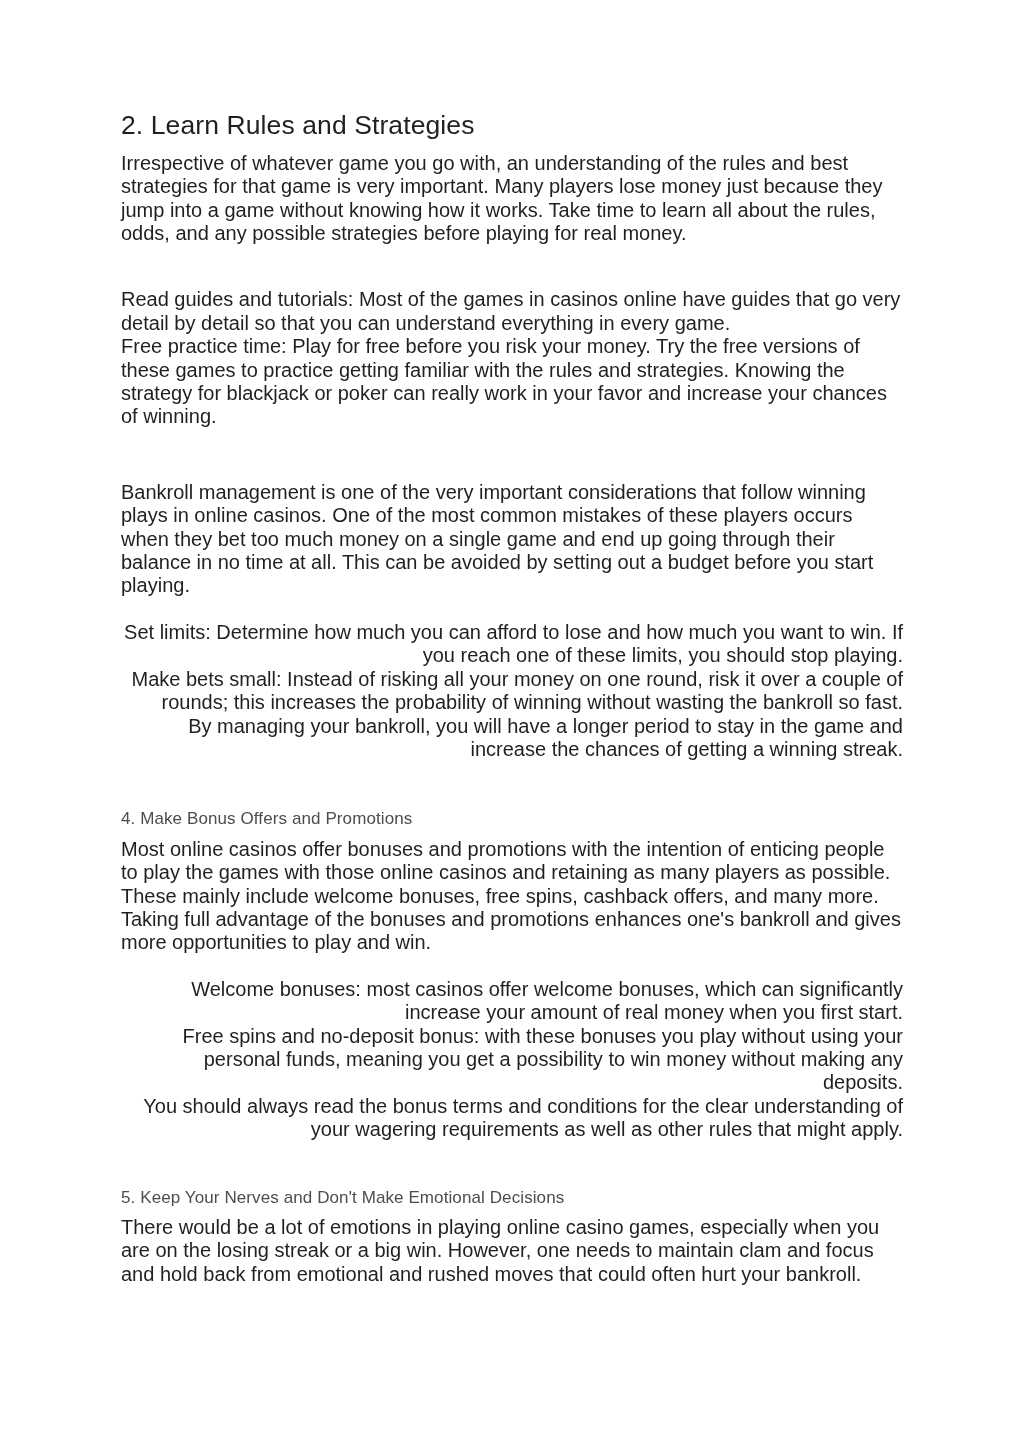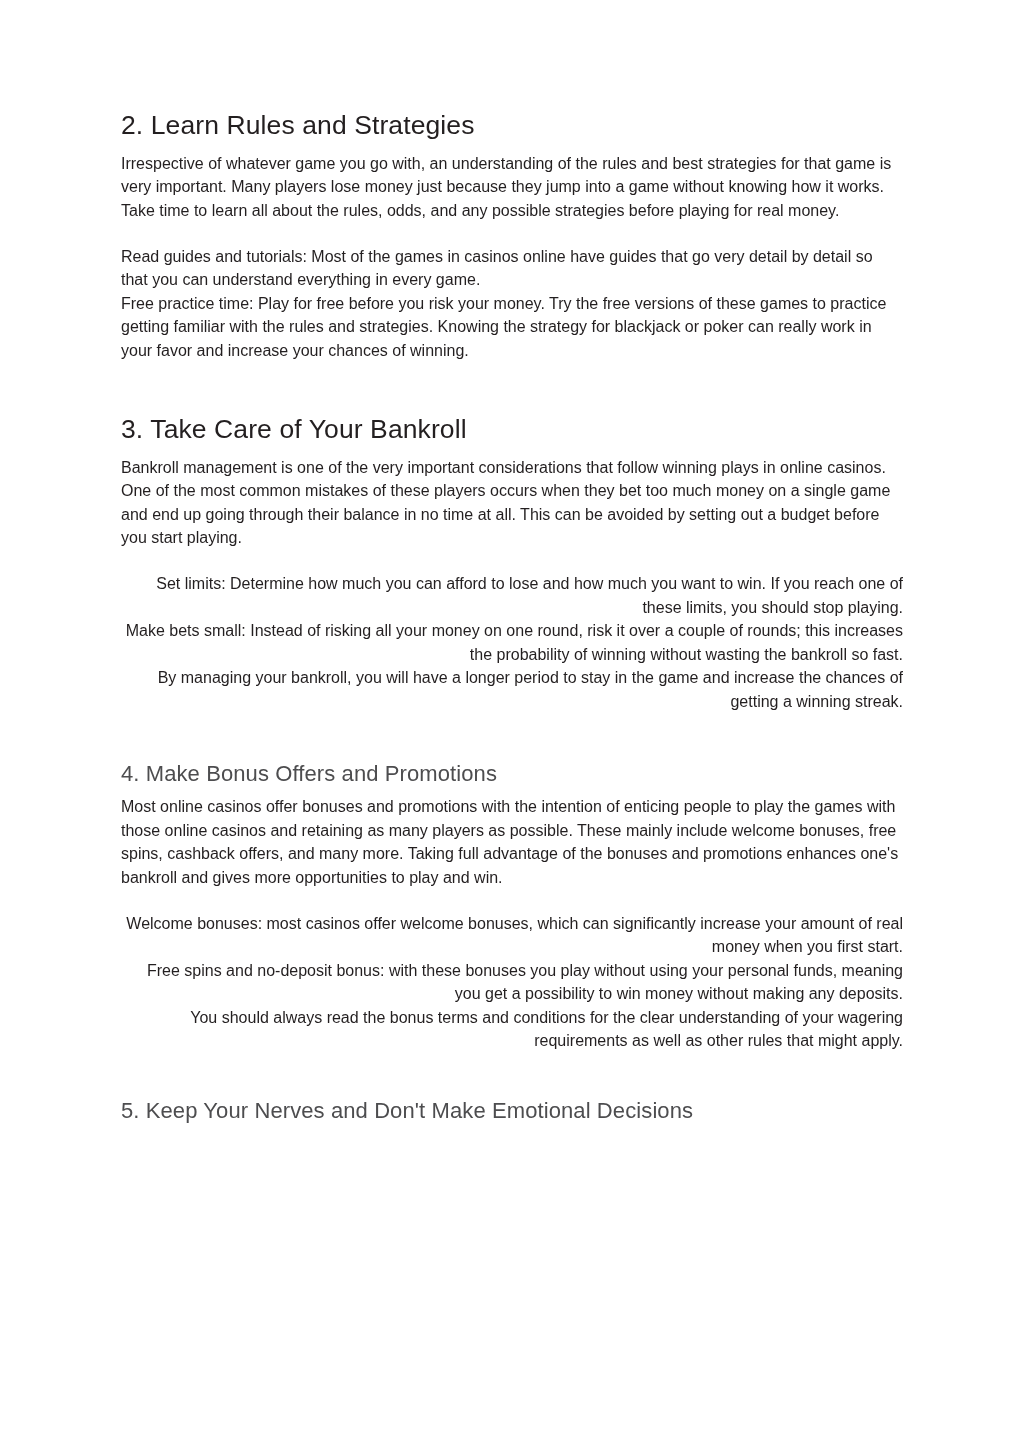--- a/index.html
+++ b/index.html
@@ -27,29 +27,29 @@
   }
   h1.section-title {
     font-size: 26.5px;
     font-weight: normal;
     color: #231f20;
     margin: 0 0 10px 0;
     line-height: 1.2;
     letter-spacing: 0.1px;
   }
   h2.sub-title {
-    font-size: 22px;
+    font-size: 17px;
     font-weight: normal;
     color: #4d4d4f;
     margin: 0 0 8px 0;
     line-height: 1.2;
     letter-spacing: 0.1px;
   }
   p.para {
-    font-size: 16px;
+    font-size: 20px;
     line-height: 23.4px;
     margin: 0;
     color: #231f20;
   }
   .block {
     margin-bottom: 0;
   }
   .gap-para {
     height: 23px;
   }
@@ -66,28 +66,27 @@
 </head>
 <body>
 
 <div class="page">
   <div class="content">
 
     <section class="block">
       <h1 class="section-title">2. Learn Rules and Strategies</h1>
       <p class="para">Irrespective of whatever game you go with, an understanding of the rules and best strategies for that game is very important. Many players lose money just because they jump into a game without knowing how it works. Take time to learn all about the rules, odds, and any possible strategies before playing for real money.</p>
       <div class="gap-para"></div>
-      <p class="para" style="white-space: pre-line;">Read guides and tutorials: Most of the games in casinos online have guides that go very detail by detail so that you can understand everything in every game.
+      <p class="para" style="white-space: pre-line; margin-top: 20px;">Read guides and tutorials: Most of the games in casinos online have guides that go very detail by detail so that you can understand everything in every game.
 Free practice time: Play for free before you risk your money. Try the free versions of these games to practice getting familiar with the rules and strategies. Knowing the strategy for blackjack or poker can really work in your favor and increase your chances of winning.</p>
     </section>
 
     <div class="gap-section-large"></div>
 
     <section class="block">
-      <h1 class="section-title">3. Take Care of Your Bankroll</h1>
       <p class="para">Bankroll management is one of the very important considerations that follow winning plays in online casinos. One of the most common mistakes of these players occurs when they bet too much money on a single game and end up going through their balance in no time at all. This can be avoided by setting out a budget before you start playing.</p>
       <div class="gap-para"></div>
       <p class="para" style="white-space: pre-line; text-align: right;">Set limits: Determine how much you can afford to lose and how much you want to win. If you reach one of these limits, you should stop playing.
 Make bets small: Instead of risking all your money on one round, risk it over a couple of rounds; this increases the probability of winning without wasting the bankroll so fast.
 By managing your bankroll, you will have a longer period to stay in the game and increase the chances of getting a winning streak.</p>
     </section>
 
     <div class="gap-section-med"></div>
 
     <section class="block">
@@ -96,17 +95,18 @@
       <div class="gap-para"></div>
       <p class="para" style="white-space: pre-line; text-align: right;">Welcome bonuses: most casinos offer welcome bonuses, which can significantly increase your amount of real money when you first start.
 Free spins and no-deposit bonus: with these bonuses you play without using your personal funds, meaning you get a possibility to win money without making any deposits.
 You should always read the bonus terms and conditions for the clear understanding of your wagering requirements as well as other rules that might apply.</p>
     </section>
 
     <div class="gap-section-sub"></div>
 
     <section class="block">
       <h2 class="sub-title">5. Keep Your Nerves and Don't Make Emotional Decisions</h2>
+      <p class="para">There would be a lot of emotions in playing online casino games, especially when you are on the losing streak or a big win. However, one needs to maintain clam and focus and hold back from emotional and rushed moves that could often hurt your bankroll.</p>
       <div class="gap-para"></div>
     </section>
 
   </div>
 </div>
 
 </body></html>

